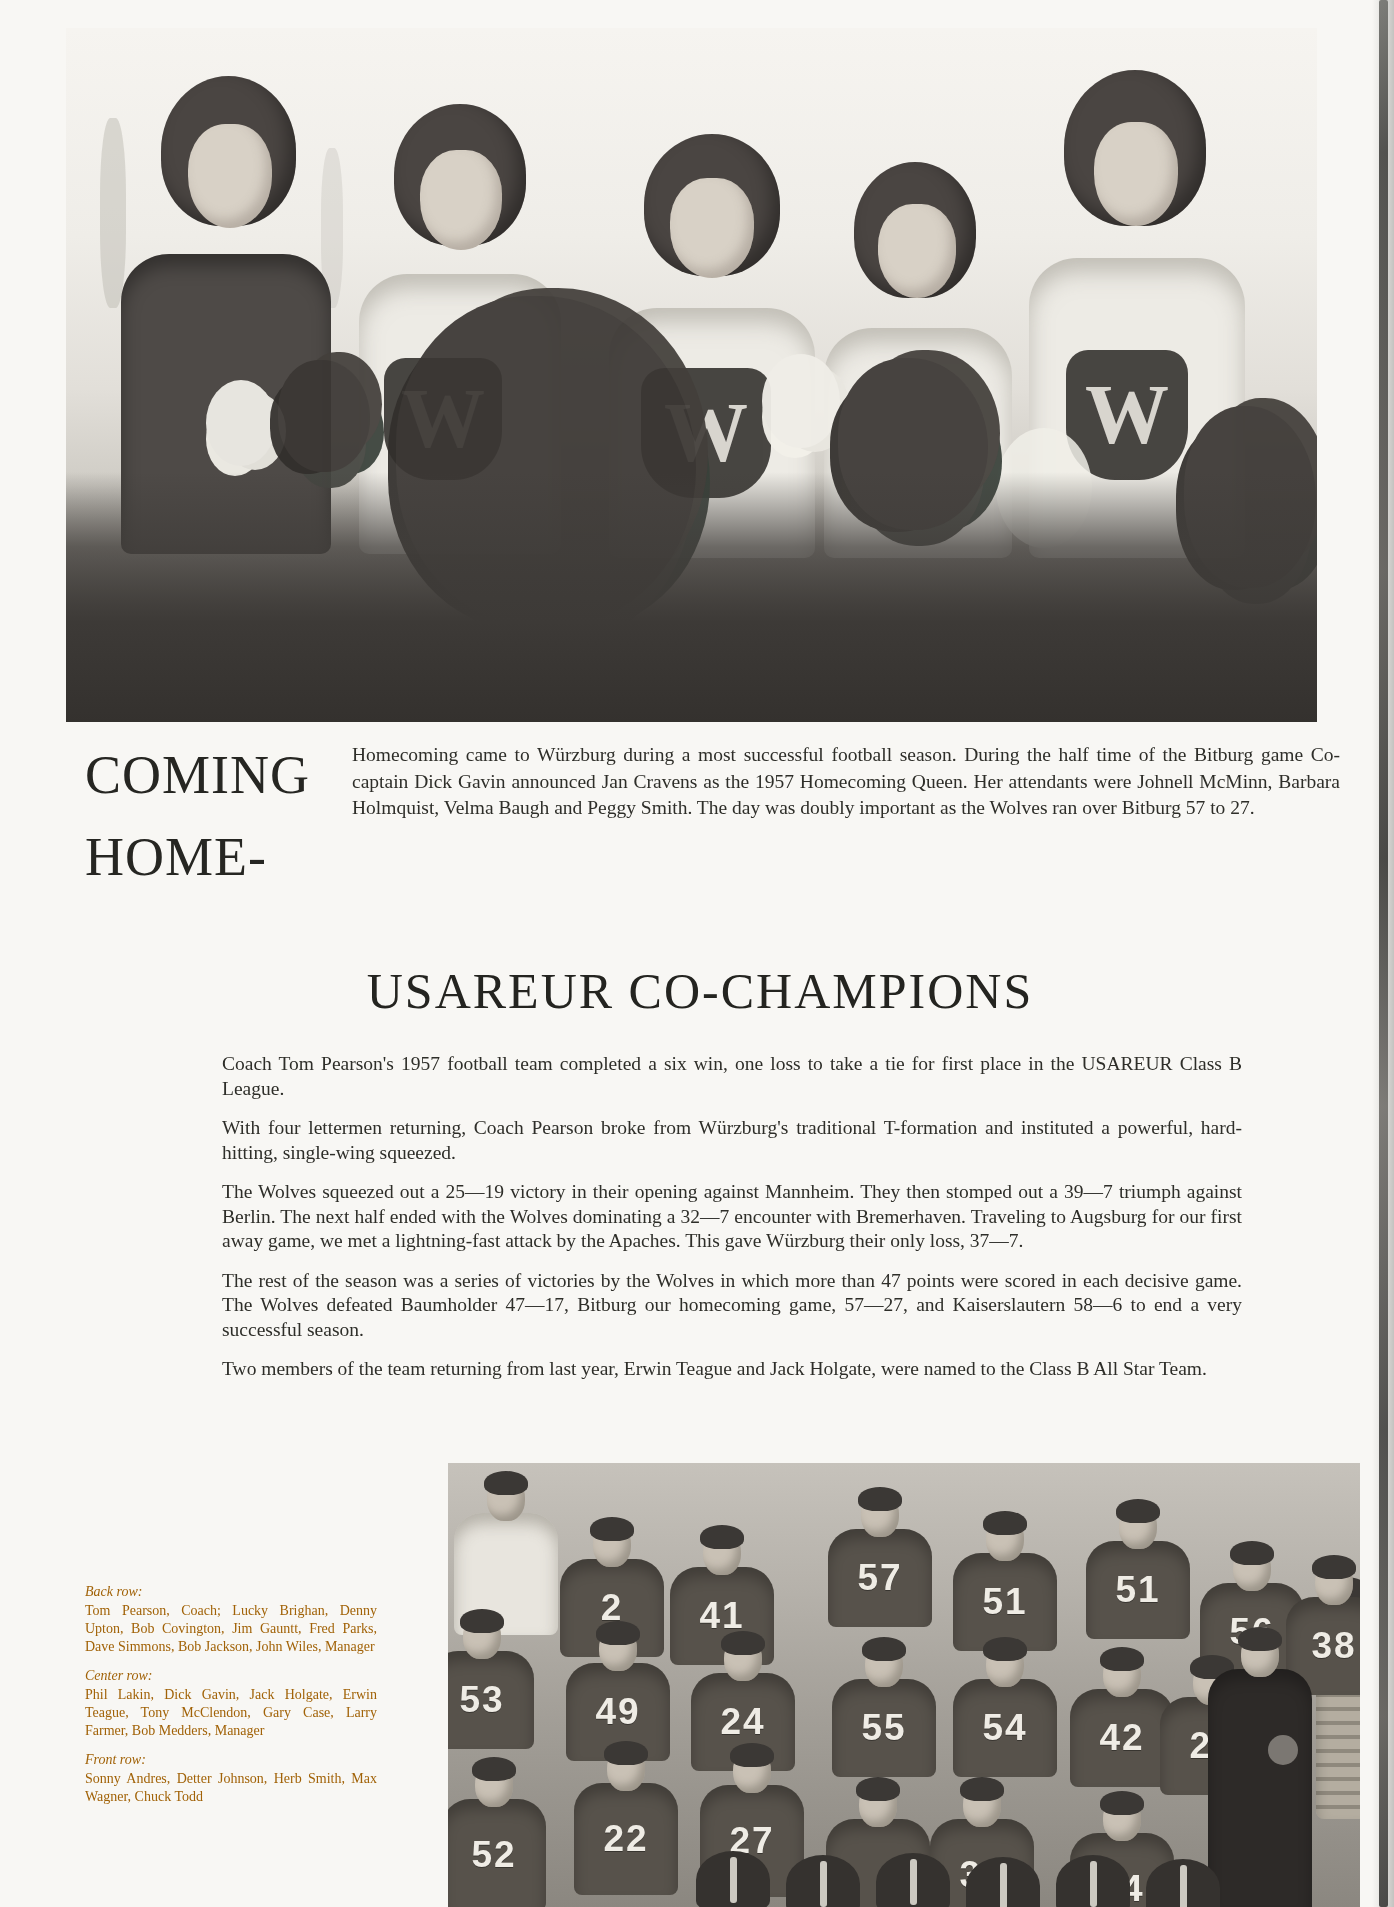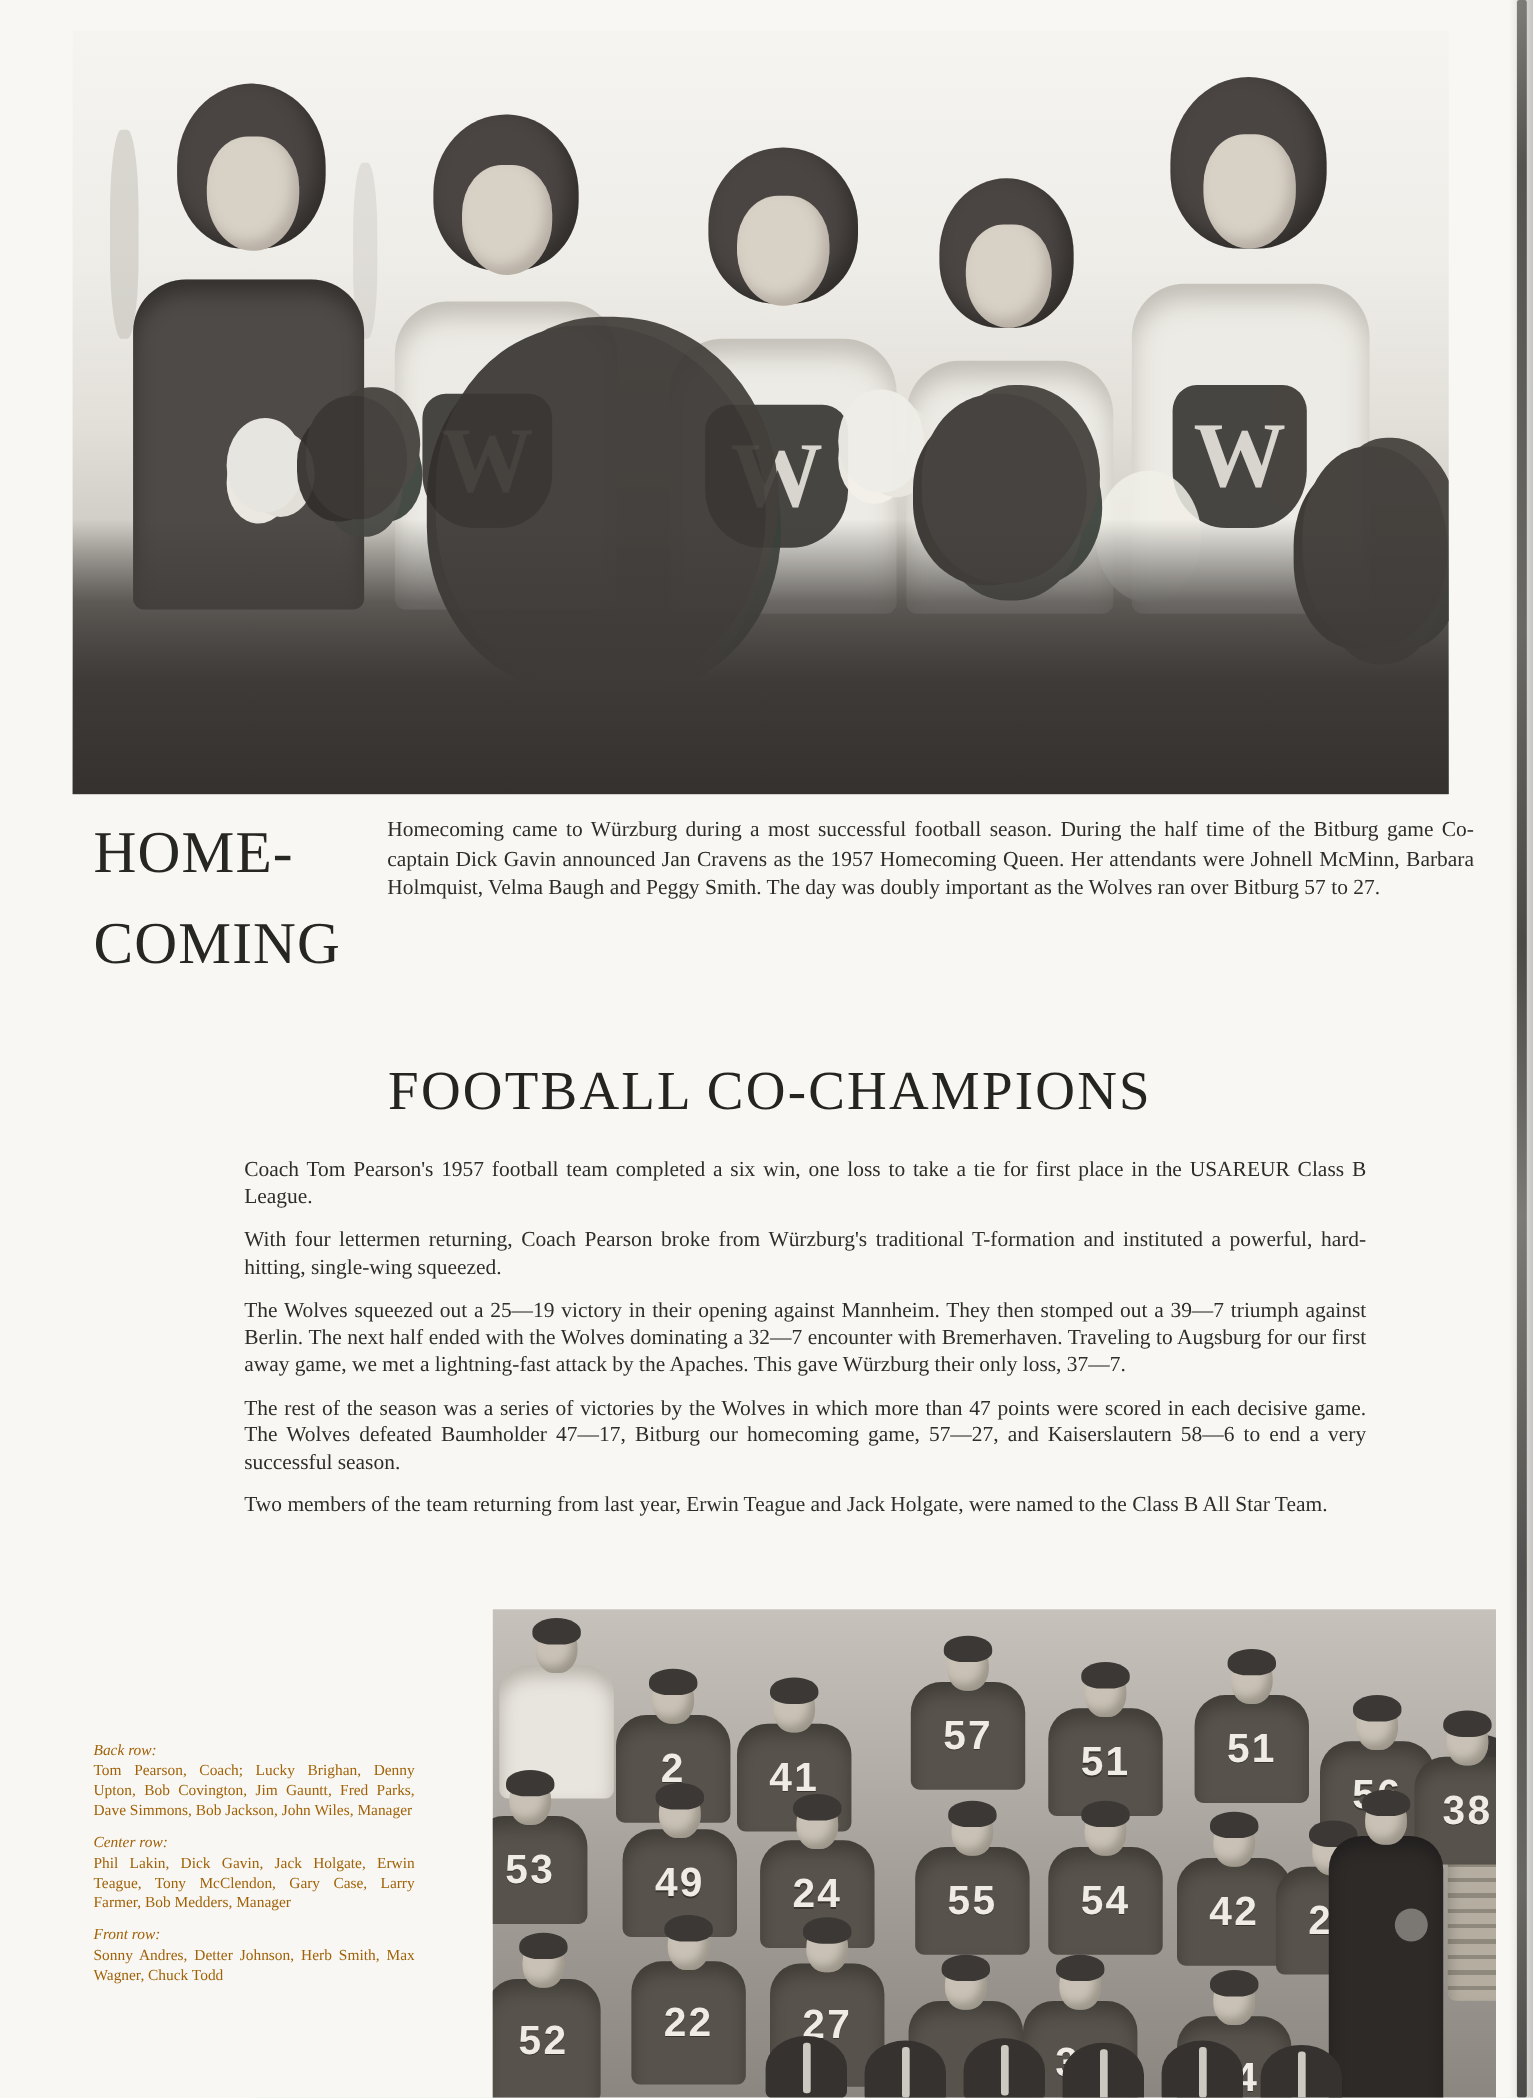--- a/index.html
+++ b/index.html
@@ -126,26 +126,26 @@
 
     <div class="bouquet" style="left:330px;top:268px;width:300px;height:332px;"></div>
     <div class="bouquet" style="left:212px;top:332px;width:92px;height:112px;"></div>
     <div class="bouquet" style="left:772px;top:330px;width:150px;height:172px;"></div>
     <div class="bouquet" style="left:1118px;top:378px;width:132px;height:182px;"></div>
 
     <div class="skirt-band"></div>
   </div>
 
   <div class="hc-title">
+    <div>COMING</div>
     <div>HOME-</div>
-    <div>COMING</div>
   </div>
   <div class="hc-body">Homecoming came to Würzburg during a most successful football season. During the half time of the Bitburg game Co-captain Dick Gavin announced Jan Cravens as the 1957 Homecoming Queen. Her attendants were Johnell McMinn, Barbara Holmquist, Velma Baugh and Peggy Smith. The day was doubly important as the Wolves ran over Bitburg 57 to 27.</div>
 
-  <div class="fc-heading">FOOTBALL CO-CHAMPIONS</div>
+  <div class="fc-heading">USAREUR CO-CHAMPIONS</div>
   <div class="fc-paragraphs">
     <p>Coach Tom Pearson's 1957 football team completed a six win, one loss to take a tie for first place in the USAREUR Class B League.</p>
     <p>With four lettermen returning, Coach Pearson broke from Würzburg's traditional T-formation and instituted a powerful, hard-hitting, single-wing squeezed.</p>
     <p>The Wolves squeezed out a 25—19 victory in their opening against Mannheim. They then stomped out a 39—7 triumph against Berlin. The next half ended with the Wolves dominating a 32—7 encounter with Bremerhaven. Traveling to Augsburg for our first away game, we met a lightning-fast attack by the Apaches. This gave Würzburg their only loss, 37—7.</p>
     <p>The rest of the season was a series of victories by the Wolves in which more than 47 points were scored in each decisive game. The Wolves defeated Baumholder 47—17, Bitburg our homecoming game, 57—27, and Kaiserslautern 58—6 to end a very successful season.</p>
     <p>Two members of the team returning from last year, Erwin Teague and Jack Holgate, were named to the Class B All Star Team.</p>
   </div>
 
   <div class="caption">
     <div class="row-label">Back row:</div>

